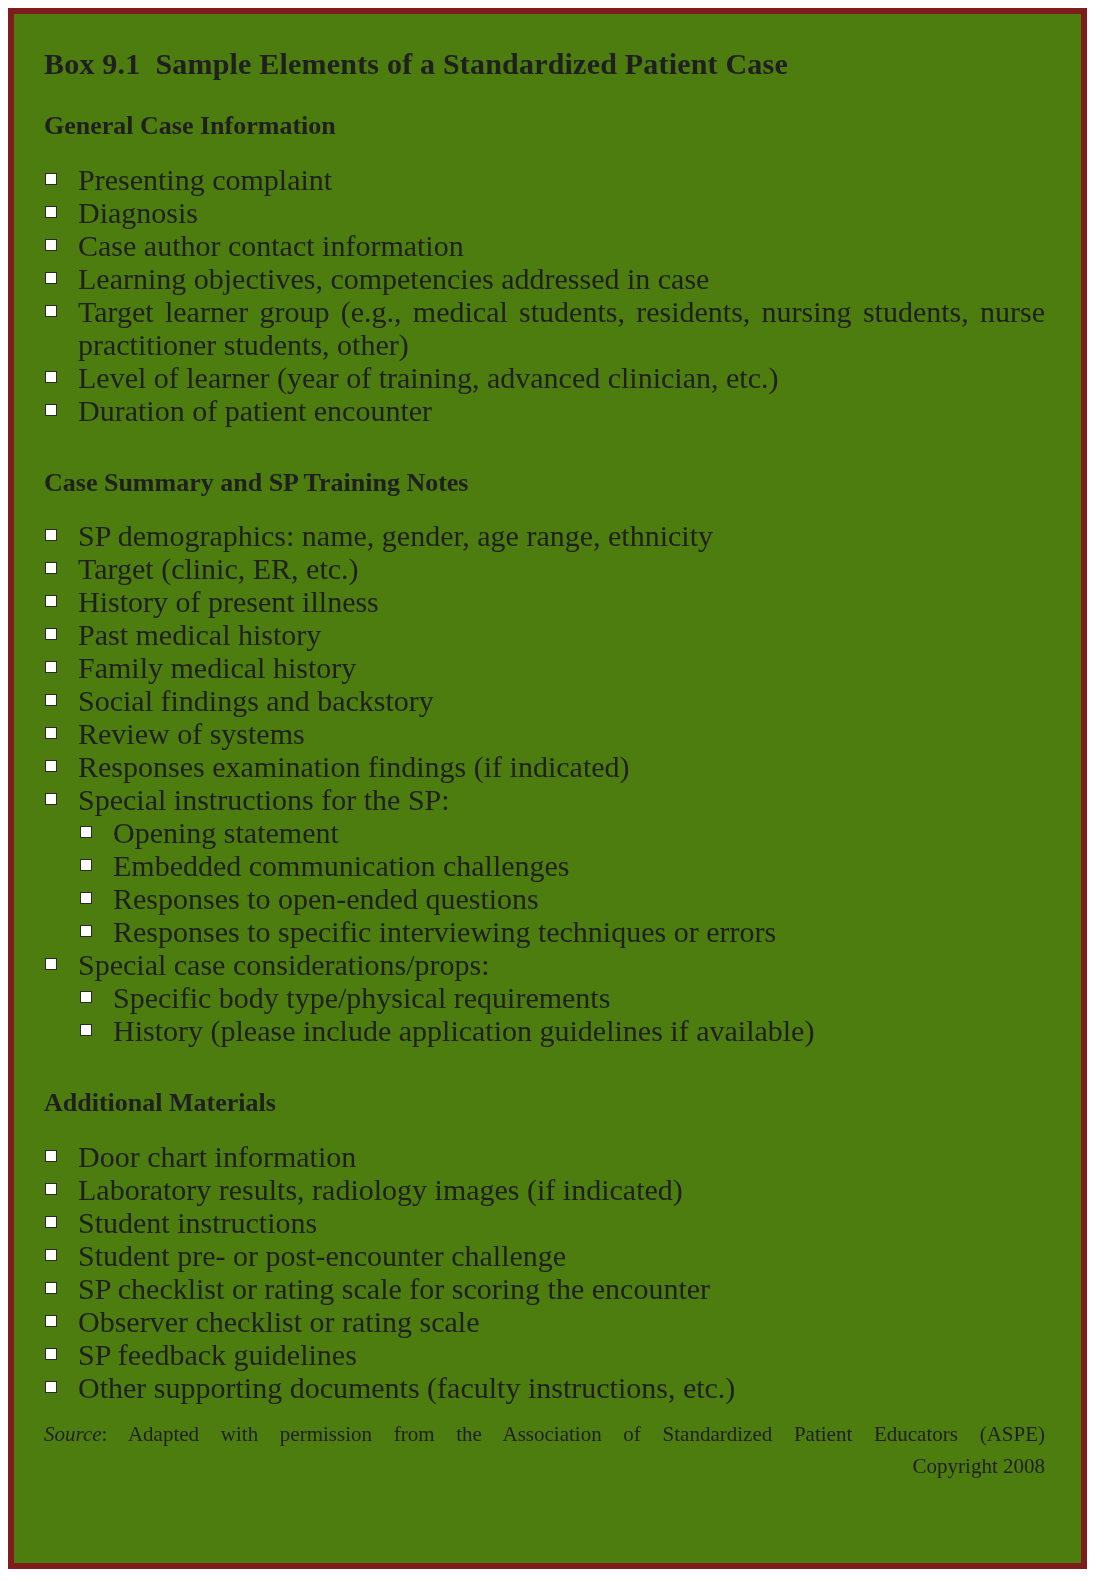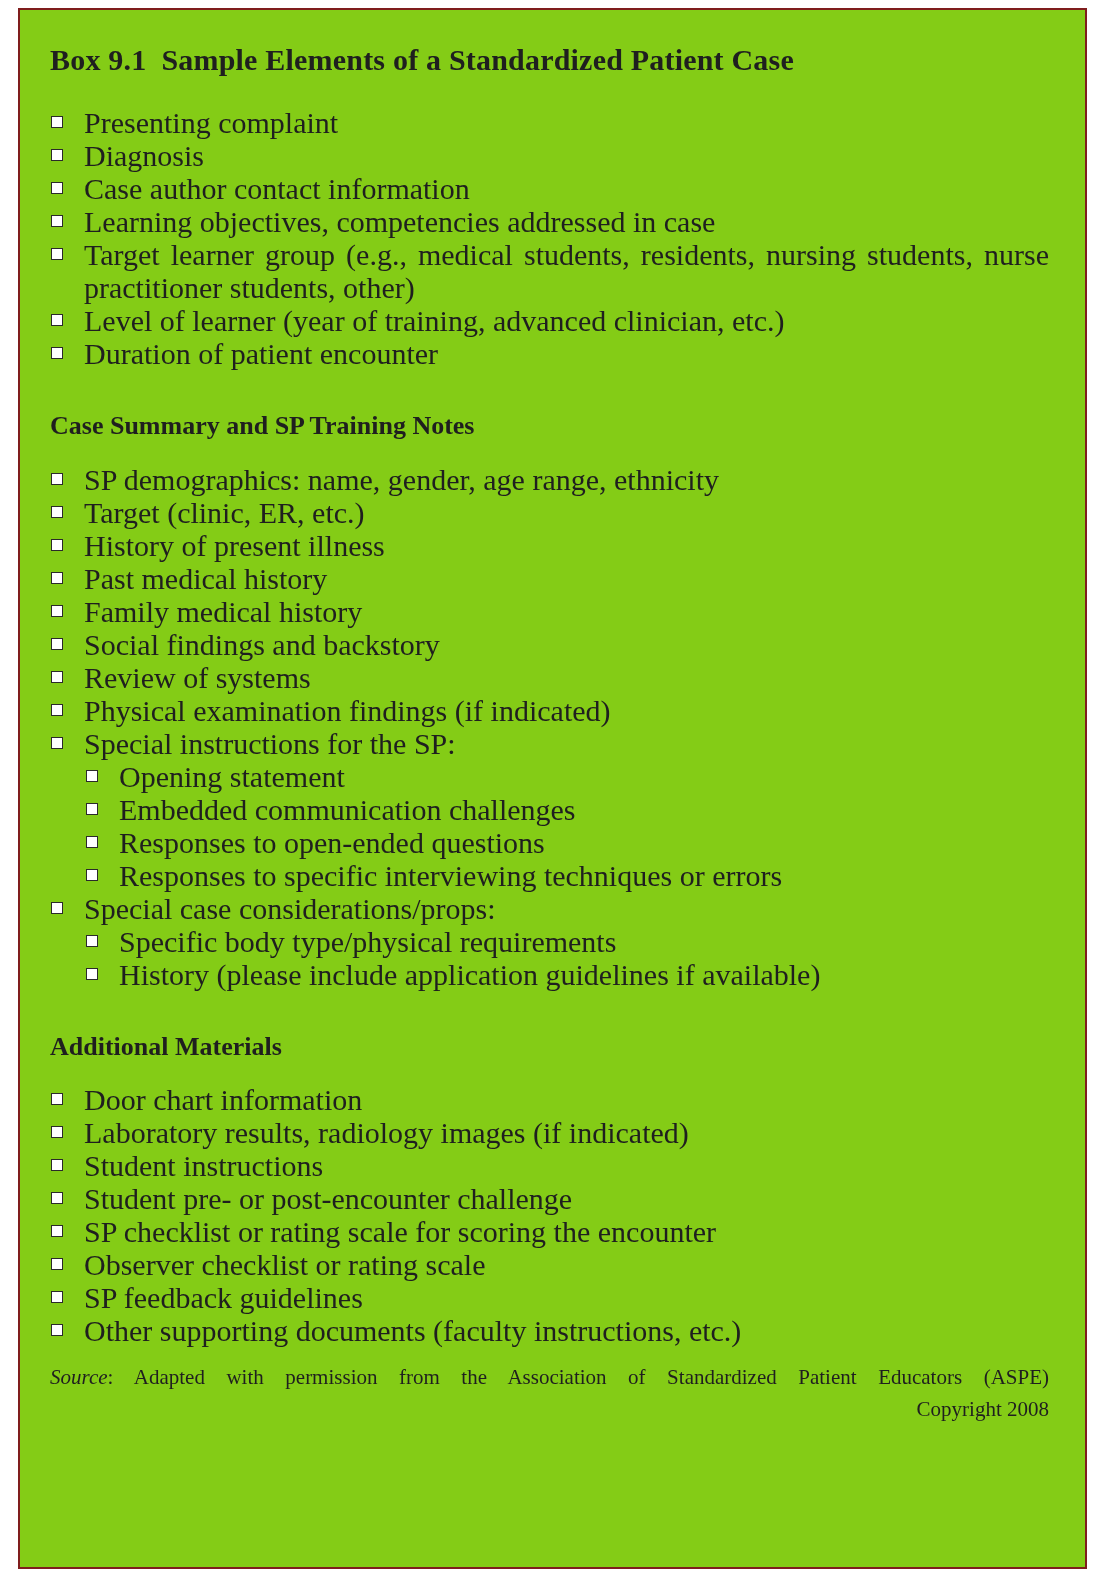--- a/index.html
+++ b/index.html
@@ -14,26 +14,25 @@
     color: #1f1f1f;
     position: relative;
     overflow: hidden;
   }
   .box {
     position: absolute;
     left: 8px;
     top: 8px;
     right: 7px;
     bottom: 12px;
-    border: 2px solid #7f1d1d;
+    border: 6px solid #7f1d1d;
     padding: 32px 36px 18px 30px;
     box-sizing: border-box;
     overflow: hidden;
-    background: #84cc16;
-    margin-left: 10px;
+    background: #4d7c0f;
   }
   .title {
     font-size: 30px;
     font-weight: bold;
     margin: 0 0 28px 0;
     line-height: 1.2;
     letter-spacing: 0.2px;
   }
   .title-label {
     padding-right: 15px;
@@ -92,41 +91,42 @@
 </head>
 <body>
 
 <div class="box">
   <h1 class="title">
     <span class="title-label">Box 9.1</span><span>Sample Elements of a Standardized Patient Case</span>
   </h1>
 
   <div id="sections">
       <section class="section">
+        <h2 class="heading">General Case Information</h2>
         <ul class="items">
           <li class="item level1"><span class="checkbox"></span><span class="label">Presenting complaint</span></li>
           <li class="item level1"><span class="checkbox"></span><span class="label">Diagnosis</span></li>
           <li class="item level1"><span class="checkbox"></span><span class="label">Case author contact information</span></li>
           <li class="item level1"><span class="checkbox"></span><span class="label">Learning objectives, competencies addressed in case</span></li>
           <li class="item level1"><span class="checkbox"></span><span class="label">Target learner group (e.g., medical students, residents, nursing students, nurse practi­tioner students, other)</span></li>
           <li class="item level1"><span class="checkbox"></span><span class="label">Level of learner (year of training, advanced clinician, etc.)</span></li>
           <li class="item level1"><span class="checkbox"></span><span class="label">Duration of patient encounter</span></li>
         </ul>
       </section>
       <section class="section">
         <h2 class="heading">Case Summary and SP Training Notes</h2>
         <ul class="items">
           <li class="item level1"><span class="checkbox"></span><span class="label">SP demographics: name, gender, age range, ethnicity</span></li>
           <li class="item level1"><span class="checkbox"></span><span class="label">Target (clinic, ER, etc.)</span></li>
           <li class="item level1"><span class="checkbox"></span><span class="label">History of present illness</span></li>
           <li class="item level1"><span class="checkbox"></span><span class="label">Past medical history</span></li>
           <li class="item level1"><span class="checkbox"></span><span class="label">Family medical history</span></li>
           <li class="item level1"><span class="checkbox"></span><span class="label">Social findings and backstory</span></li>
           <li class="item level1"><span class="checkbox"></span><span class="label">Review of systems</span></li>
-          <li class="item level1"><span class="checkbox"></span><span class="label">Physical examination findings (if indicated)</span></li>
+          <li class="item level1"><span class="checkbox"></span><span class="label">Responses examination findings (if indicated)</span></li>
           <li class="item level1"><span class="checkbox"></span><span class="label">Special instructions for the SP:</span></li>
           <li class="item level2"><span class="checkbox"></span><span class="label">Opening statement</span></li>
           <li class="item level2"><span class="checkbox"></span><span class="label">Embedded communication challenges</span></li>
           <li class="item level2"><span class="checkbox"></span><span class="label">Responses to open-ended questions</span></li>
           <li class="item level2"><span class="checkbox"></span><span class="label">Responses to specific interviewing techniques or errors</span></li>
           <li class="item level1"><span class="checkbox"></span><span class="label">Special case considerations/props:</span></li>
           <li class="item level2"><span class="checkbox"></span><span class="label">Specific body type/physical requirements</span></li>
           <li class="item level2"><span class="checkbox"></span><span class="label">History (please include application guidelines if available)</span></li>
         </ul>
       </section>

